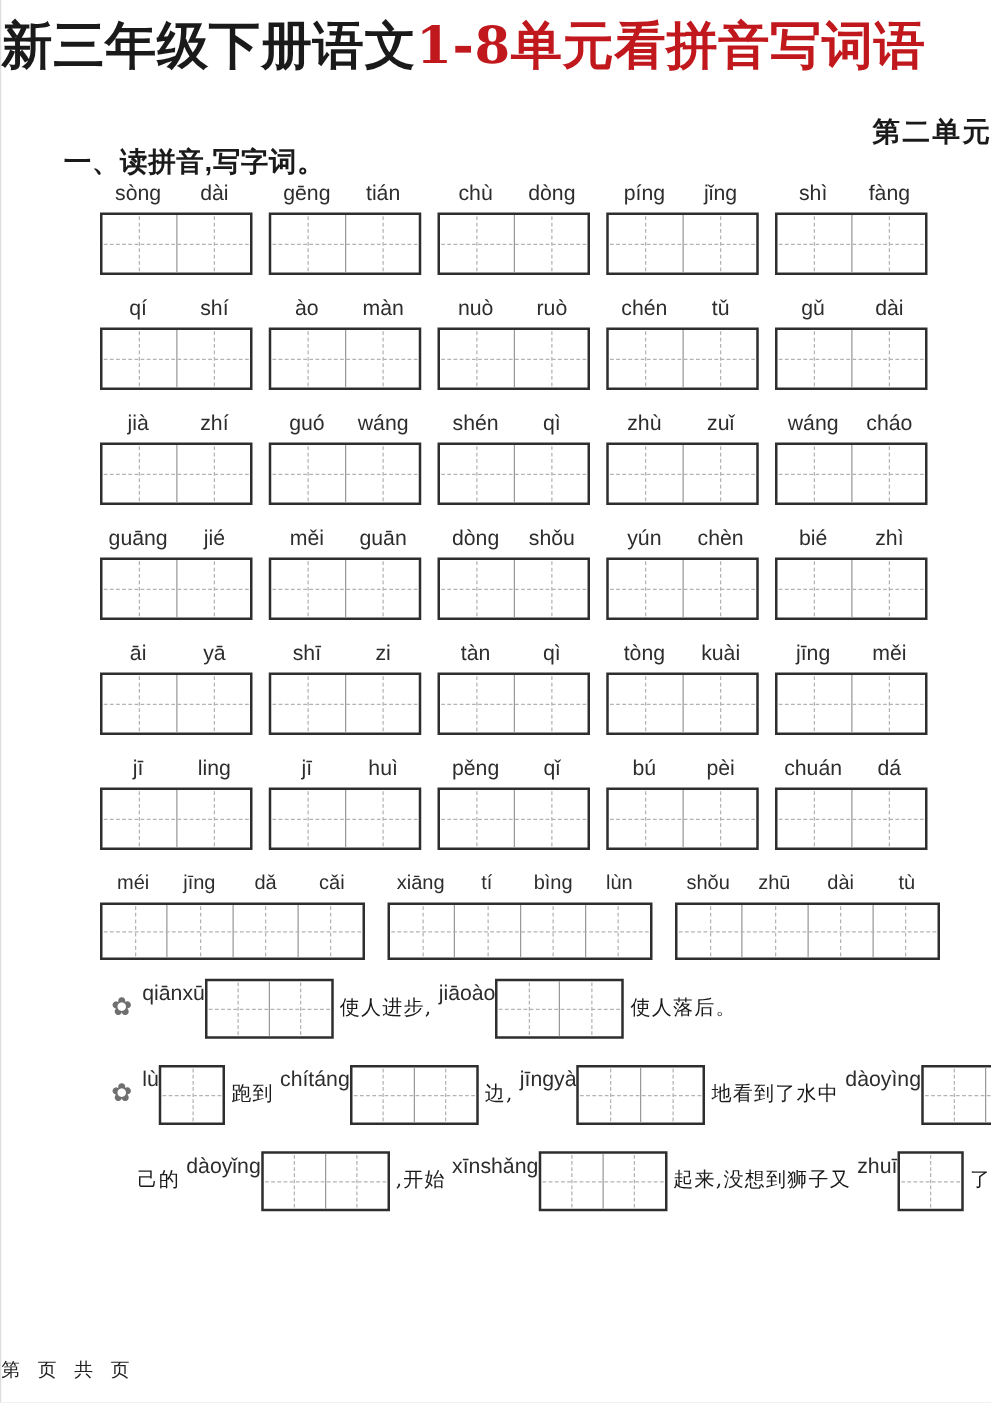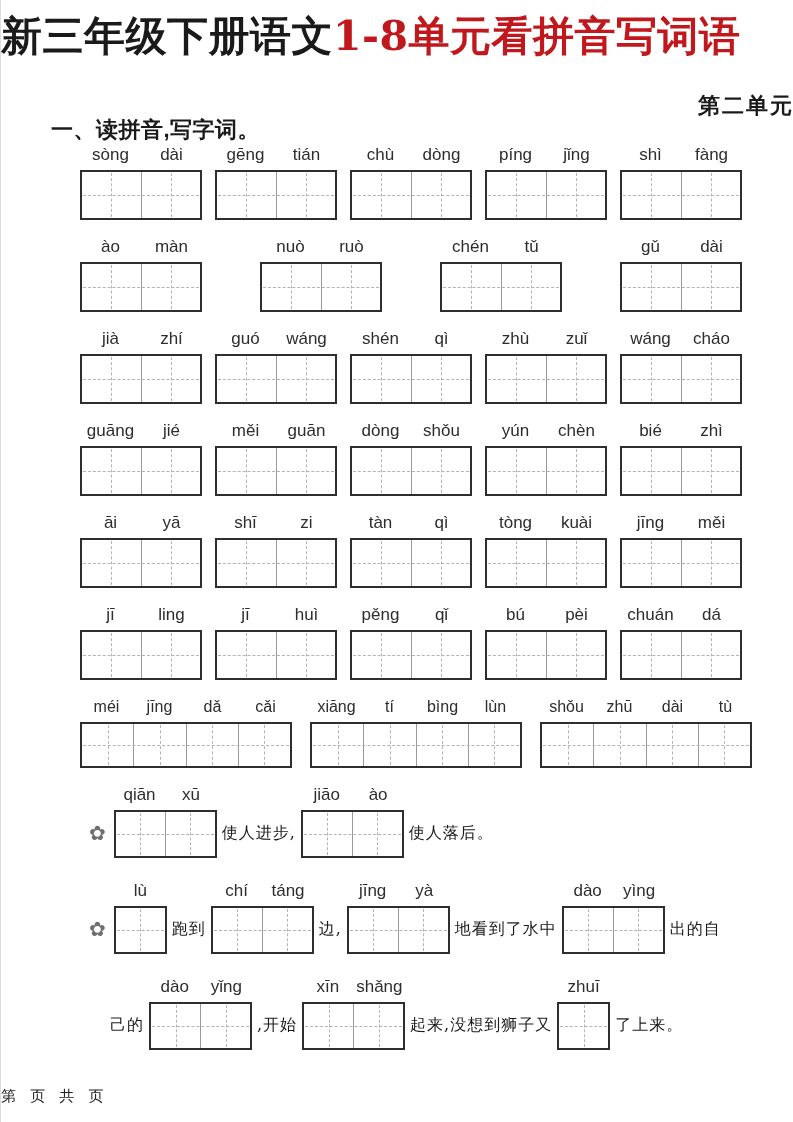--- a/index.html
+++ b/index.html
@@ -48,21 +48,21 @@
   .cell { flex:1; position:relative; border-left:1px solid #9a9a9a; }
   .cell:first-child { border-left:none; }
   .cell::before {
     content:""; position:absolute; top:1px; bottom:1px; left:50%;
     border-left:1px dashed #b3b3b3;
   }
   
   #sentences { margin-top:9px; }
   .sentence-line { display:flex; align-items:flex-end; margin-bottom:21px; }
   .s-bullet { font-size:20px; line-height:20px; color:#6f6f6f; margin:0 8px 15px 0; }
-  .s-boxwrap { display:flex; flex-direction:column; }
+  .s-boxwrap { display:flex; flex-direction:row; }
   .s-box { height:48px; }
   .s-box .cell { flex:0 0 49px; }
   .s-text {
     font-family:"DejaVu Serif", serif; font-size:16px; white-space:nowrap;
     margin:0 5px 14px 5px; letter-spacing:1px;
   }
   
   .page-footer {
     position:absolute; left:0; right:0; bottom:16px;
     font-size:15px; letter-spacing:5px; color:#222;
@@ -131,20 +131,30 @@
           </div>
           <div class="wbox">
             <div class="cell"></div>
             <div class="cell"></div>
           </div>
         </div>
       </div>
       <div class="word-row">
         <div class="word-group cells-2">
           <div class="pinyin">
+            <span>qí</span>
+            <span>shí</span>
+          </div>
+          <div class="wbox">
+            <div class="cell"></div>
+            <div class="cell"></div>
+          </div>
+        </div>
+        <div class="word-group cells-2">
+          <div class="pinyin">
             <span>ào</span>
             <span>màn</span>
           </div>
           <div class="wbox">
             <div class="cell"></div>
             <div class="cell"></div>
           </div>
         </div>
         <div class="word-group cells-2">
           <div class="pinyin">

